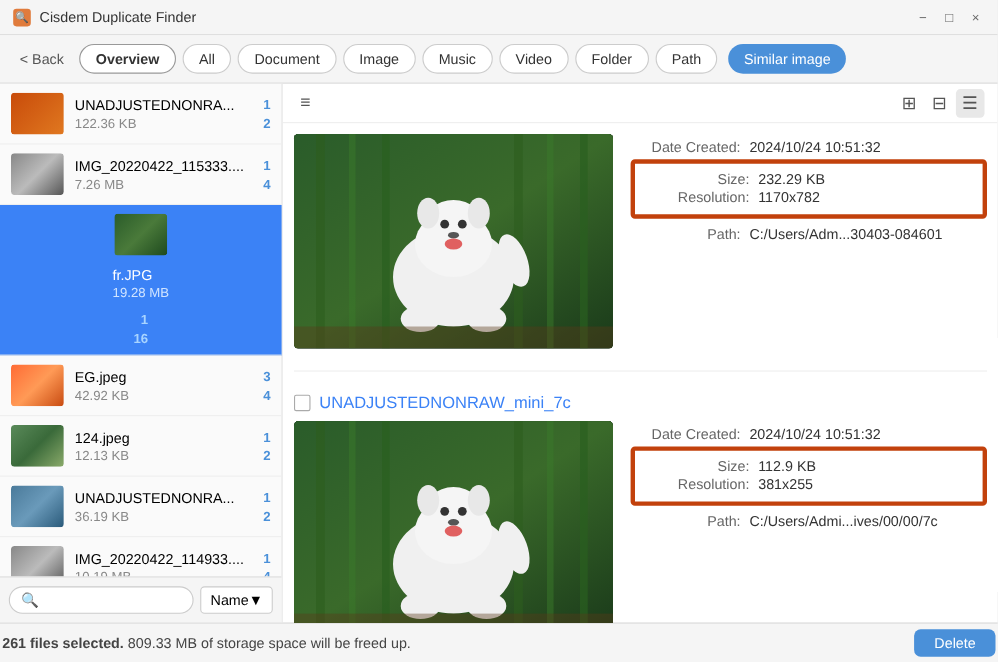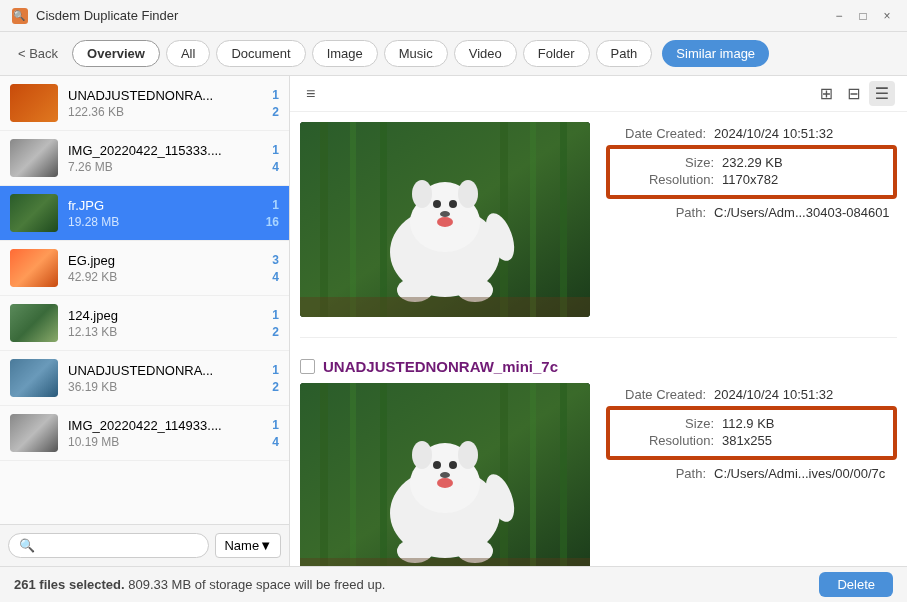--- a/index.html
+++ b/index.html
@@ -16,24 +16,24 @@
     .nav-bar { background: #f5f5f5; height: 44px; display: flex; align-items: center; padding: 0 10px; border-bottom: 1px solid #ddd; gap: 6px; }
     .back-btn { background: none; border: none; cursor: pointer; color: #555; font-size: 13px; padding: 4px 8px; }
     .tab-btn { background: #fff; border: 1px solid #ccc; border-radius: 16px; padding: 5px 14px; font-size: 13px; cursor: pointer; color: #333; white-space: nowrap; }
     .tab-btn.active { background: #fff; border-color: #999; font-weight: 700; }
     .similar-btn { background: #4a90d9; color: #fff; border: none; border-radius: 16px; padding: 6px 14px; font-size: 13px; cursor: pointer; margin-left: 4px; }
 
     
     .main { display: flex; flex: 1; overflow: hidden; }
 
     
-    .left-panel { width: 290px; display: flex; flex-direction: column; border-right: 1px solid #ddd; background: #fafafa; }
+    .left-panel { width: 257px; display: flex; flex-direction: column; border-right: 1px solid #ddd; background: #fafafa; }
     .file-list { flex: 1; overflow-y: auto; }
     .file-item { display: flex; align-items: center; padding: 8px 10px; border-bottom: 1px solid #eee; cursor: pointer; gap: 10px; }
-    .file-item.selected { background: #3b82f6; color: #fff; }
+    .file-item.selected { background: #3b82f6; color: #fff; flex-direction: column; }
     .file-thumb { width: 48px; height: 38px; object-fit: cover; border-radius: 3px; overflow: hidden; flex-shrink: 0; }
     .file-thumb-img { width: 100%; height: 100%; background: #ccc; border-radius: 3px; }
     .file-info { flex: 1; min-width: 0; }
     .file-name { font-size: 13px; font-weight: 500; overflow: hidden; text-overflow: ellipsis; white-space: nowrap; }
     .file-size { font-size: 12px; color: #888; margin-top: 2px; }
     .file-item.selected .file-size { color: #d0e4ff; }
     .file-badges { display: flex; flex-direction: column; gap: 3px; align-items: flex-end; flex-shrink: 0; }
     .badge { font-size: 12px; font-weight: 600; color: #4a90d9; }
     .file-item.selected .badge { color: #a8d4ff; }
 
@@ -63,24 +63,24 @@
     .meta-label { color: #666; width: 100px; text-align: right; margin-right: 8px; }
     .meta-value { color: #333; font-weight: 500; }
     .meta-highlight { border: 4px solid #c2410c; border-radius: 4px; padding: 6px 4px; margin-bottom: 6px; }
     .meta-highlight .meta-row { margin-bottom: 2px; }
 
     .file-card-divider { border: none; border-top: 1px solid #eee; margin: 4px 0; }
 
     .file-card2 { display: flex; gap: 16px; align-items: flex-start; }
     .file-header2 { display: flex; align-items: center; gap: 8px; margin-bottom: 8px; }
     .file-checkbox { width: 15px; height: 15px; border: 1px solid #aaa; border-radius: 2px; flex-shrink: 0; }
-    .file-title2 { font-size: 15px; font-weight: 700; color: #701a75; }
-
-    
-    .status-bar { height: 36px; background: #f5f5f5; border-top: 1px solid #ddd; display: flex; align-items: center; padding: 0 14px; font-size: 13px; color: #444; }
+    .file-title2 { font-size: 15px; font-weight: 400; color: #3b82f6; }
+
+    
+    .status-bar { height: 36px; background: #f5f5f5; border-top: 1px solid #ddd; display: flex; align-items: center; padding: 0 2px; font-size: 13px; color: #444; }
     .status-bar .delete-btn { margin-left: auto; background: #4a90d9; color: #fff; border: none; border-radius: 6px; padding: 5px 18px; font-size: 13px; cursor: pointer; }
 
     
     .thumb-orange { background: linear-gradient(135deg, #c84b0a, #e07820); }
     .thumb-road { background: linear-gradient(135deg, #888, #bbb, #555); }
     .thumb-dog { background: linear-gradient(135deg, #2a5c2a, #4a7a3a, #1e4a1e); }
     .thumb-sunset { background: linear-gradient(135deg, #ff6b35, #ff9a56, #c84b11); }
     .thumb-path { background: linear-gradient(135deg, #5a8a5a, #3a6a3a, #8aaa6a); }
     .thumb-landscape { background: linear-gradient(135deg, #4a7a9a, #6a9aba, #2a5a7a); }
   </style>

